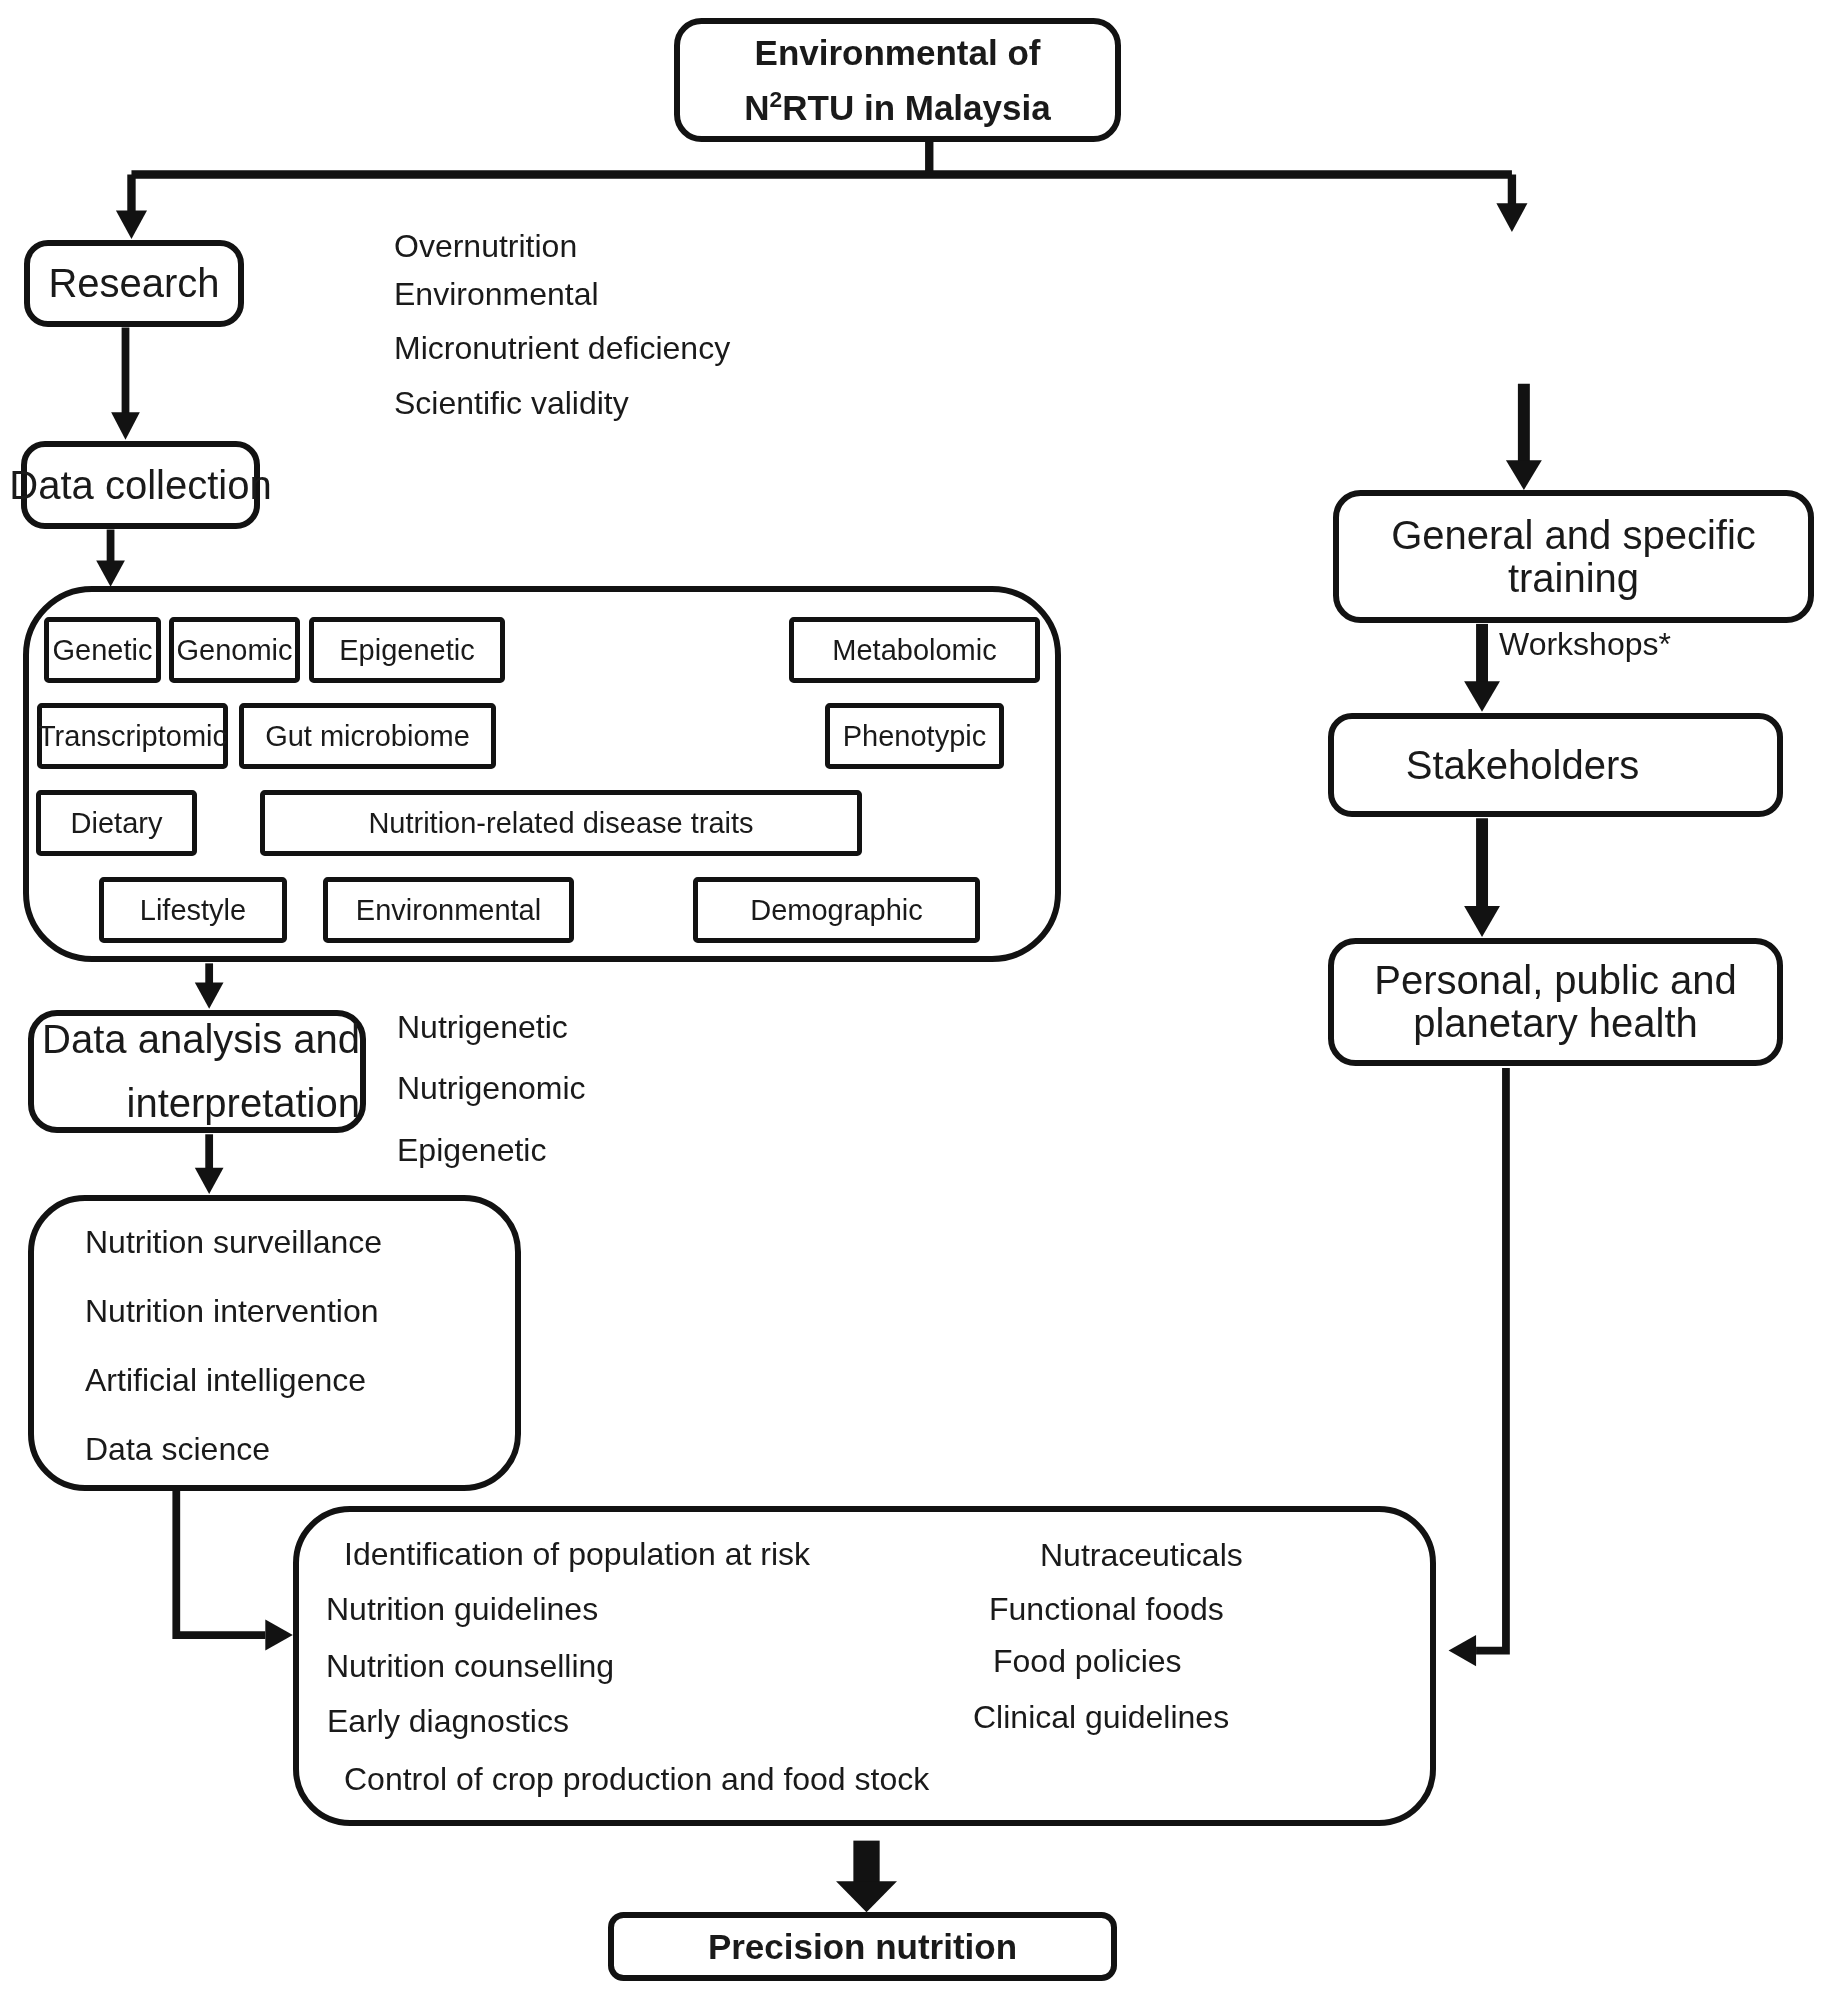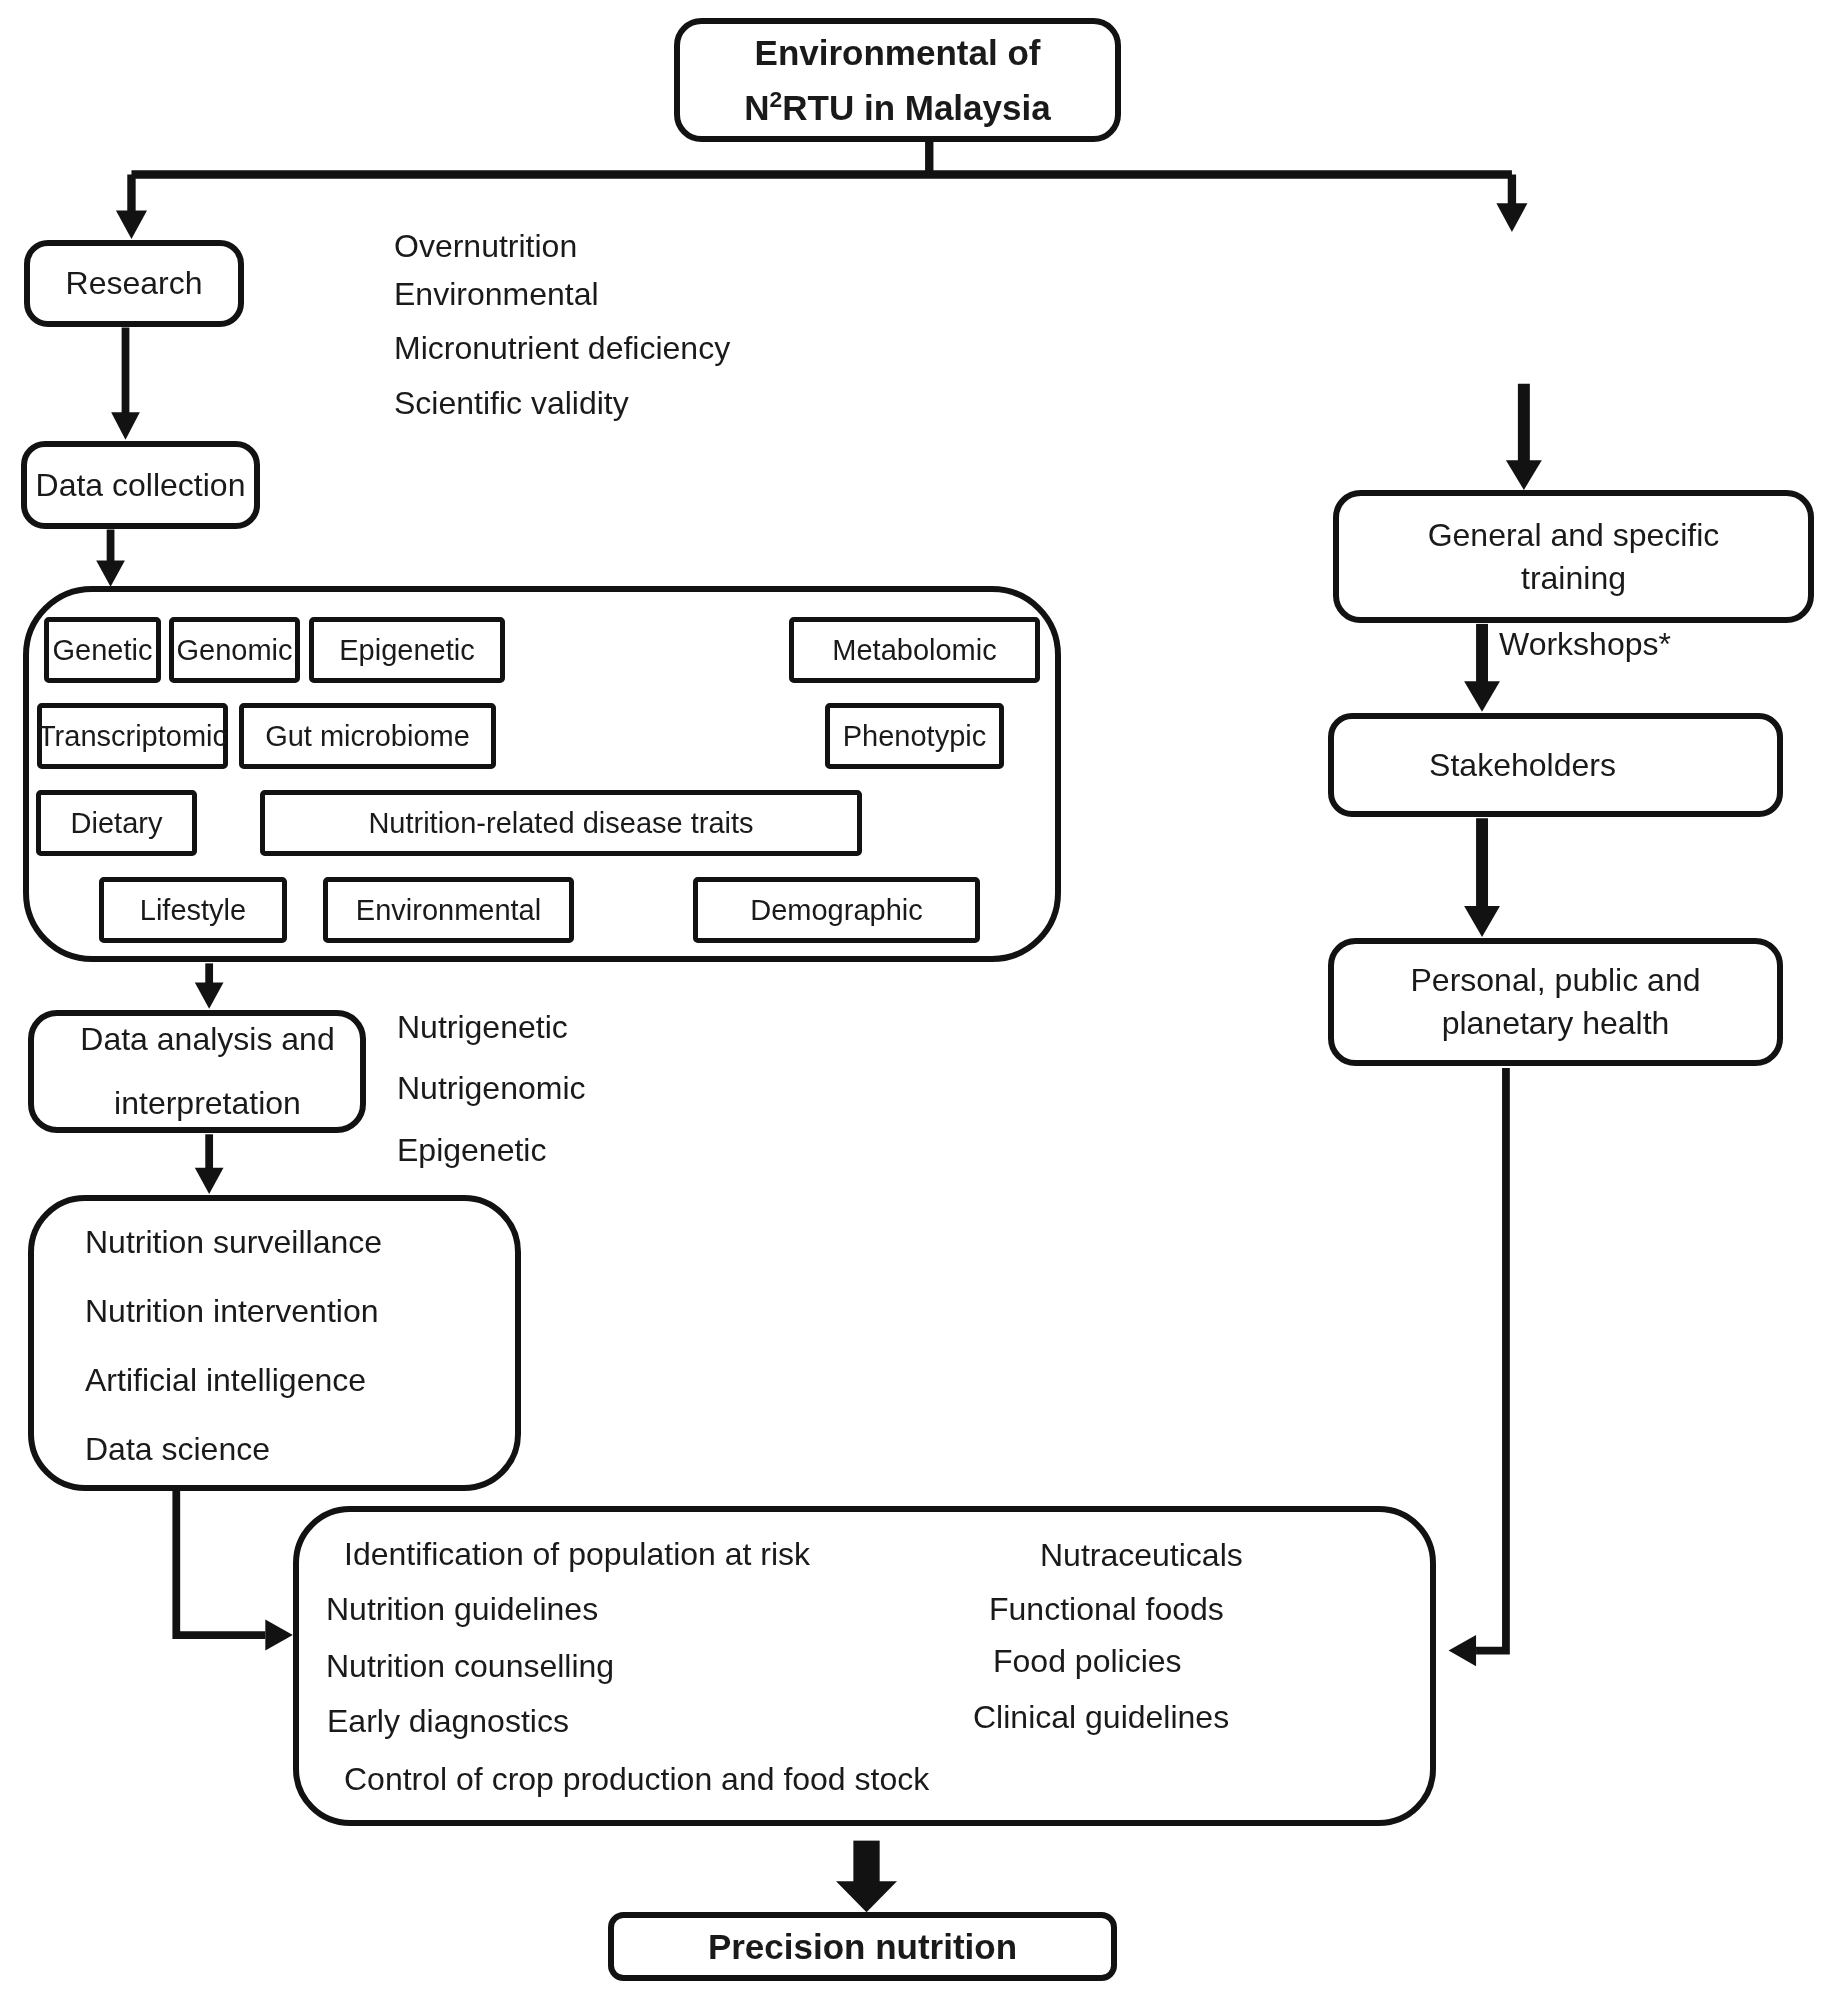--- a/index.html
+++ b/index.html
@@ -17,26 +17,26 @@
     position: absolute;
     background: #ffffff;
     border: 6.6px solid #121212;
     border-radius: 27.5px;
     box-sizing: border-box;
     display: flex;
     flex-direction: column;
     align-items: center;
     justify-content: center;
     text-align: center;
-    font-size: 32px;
+    font-size: 40px;
     line-height: 43px;
     white-space: nowrap;
   }
   .box.bold { font-weight: bold; font-size: 35px; line-height: 47px; }
-  .box.la { align-items: center; text-align: left; gap: 21px; }
+  .box.la { align-items: flex-end; text-align: left; gap: 21px; }
   .container-box {
     position: absolute;
     background: #ffffff;
     border: 6.6px solid #121212;
     border-radius: 69px;
     box-sizing: border-box;
   }
   .ibox {
     position: absolute;
     background: #ffffff;

